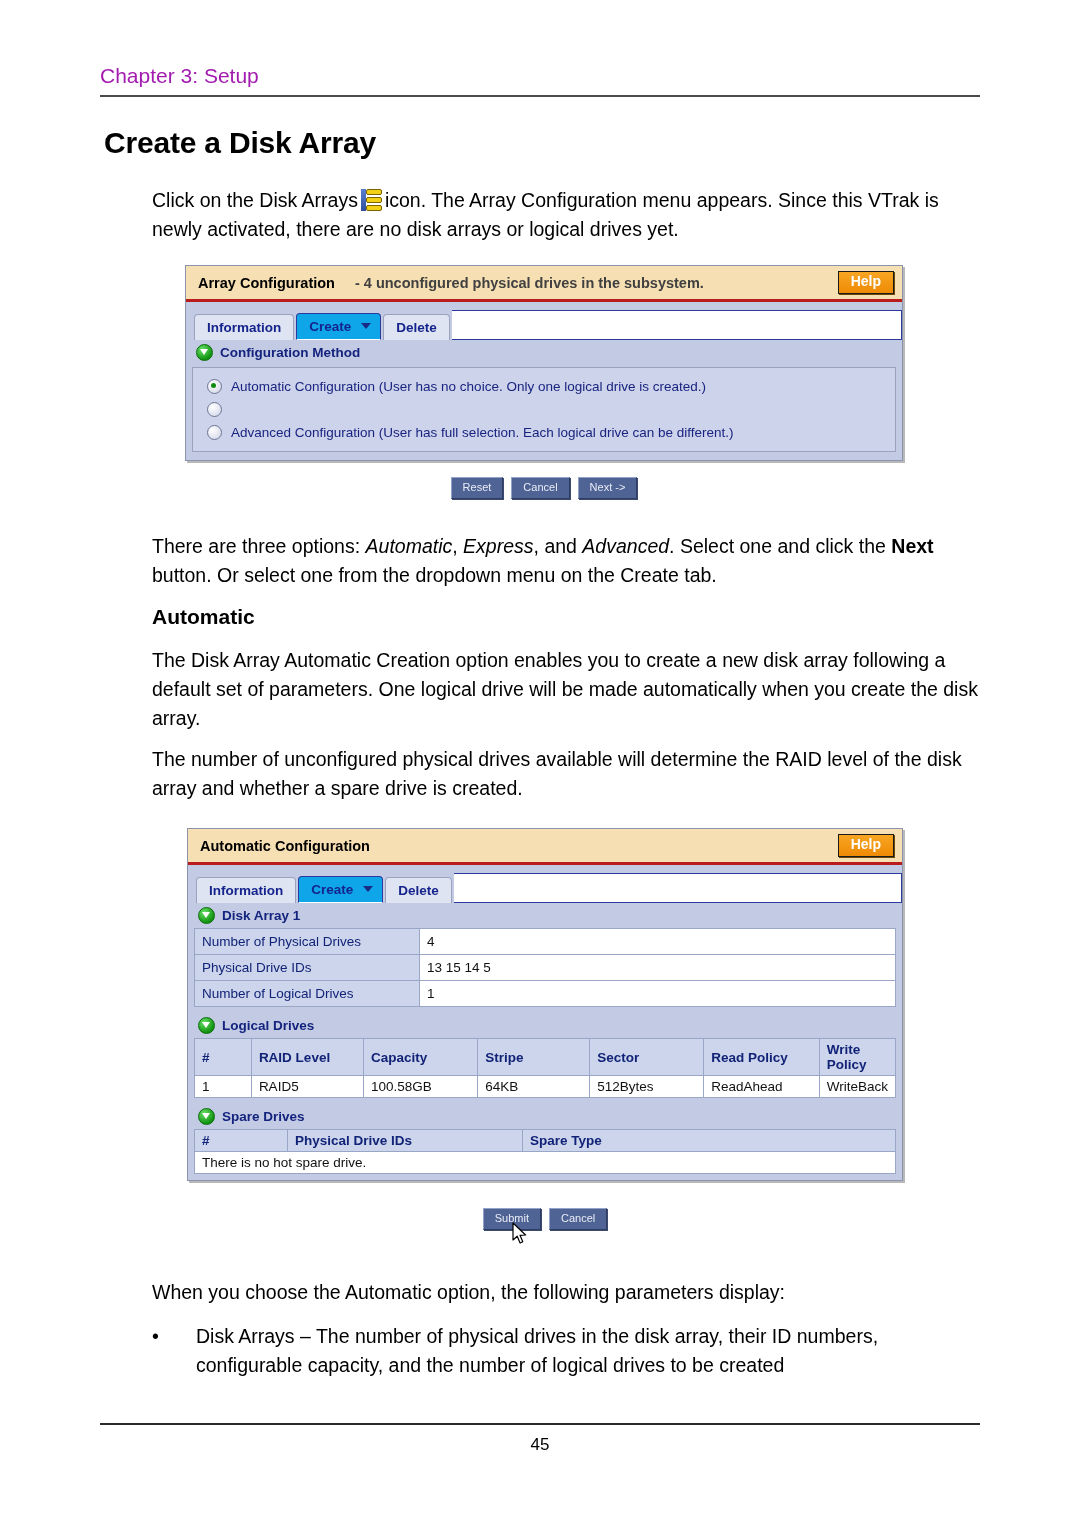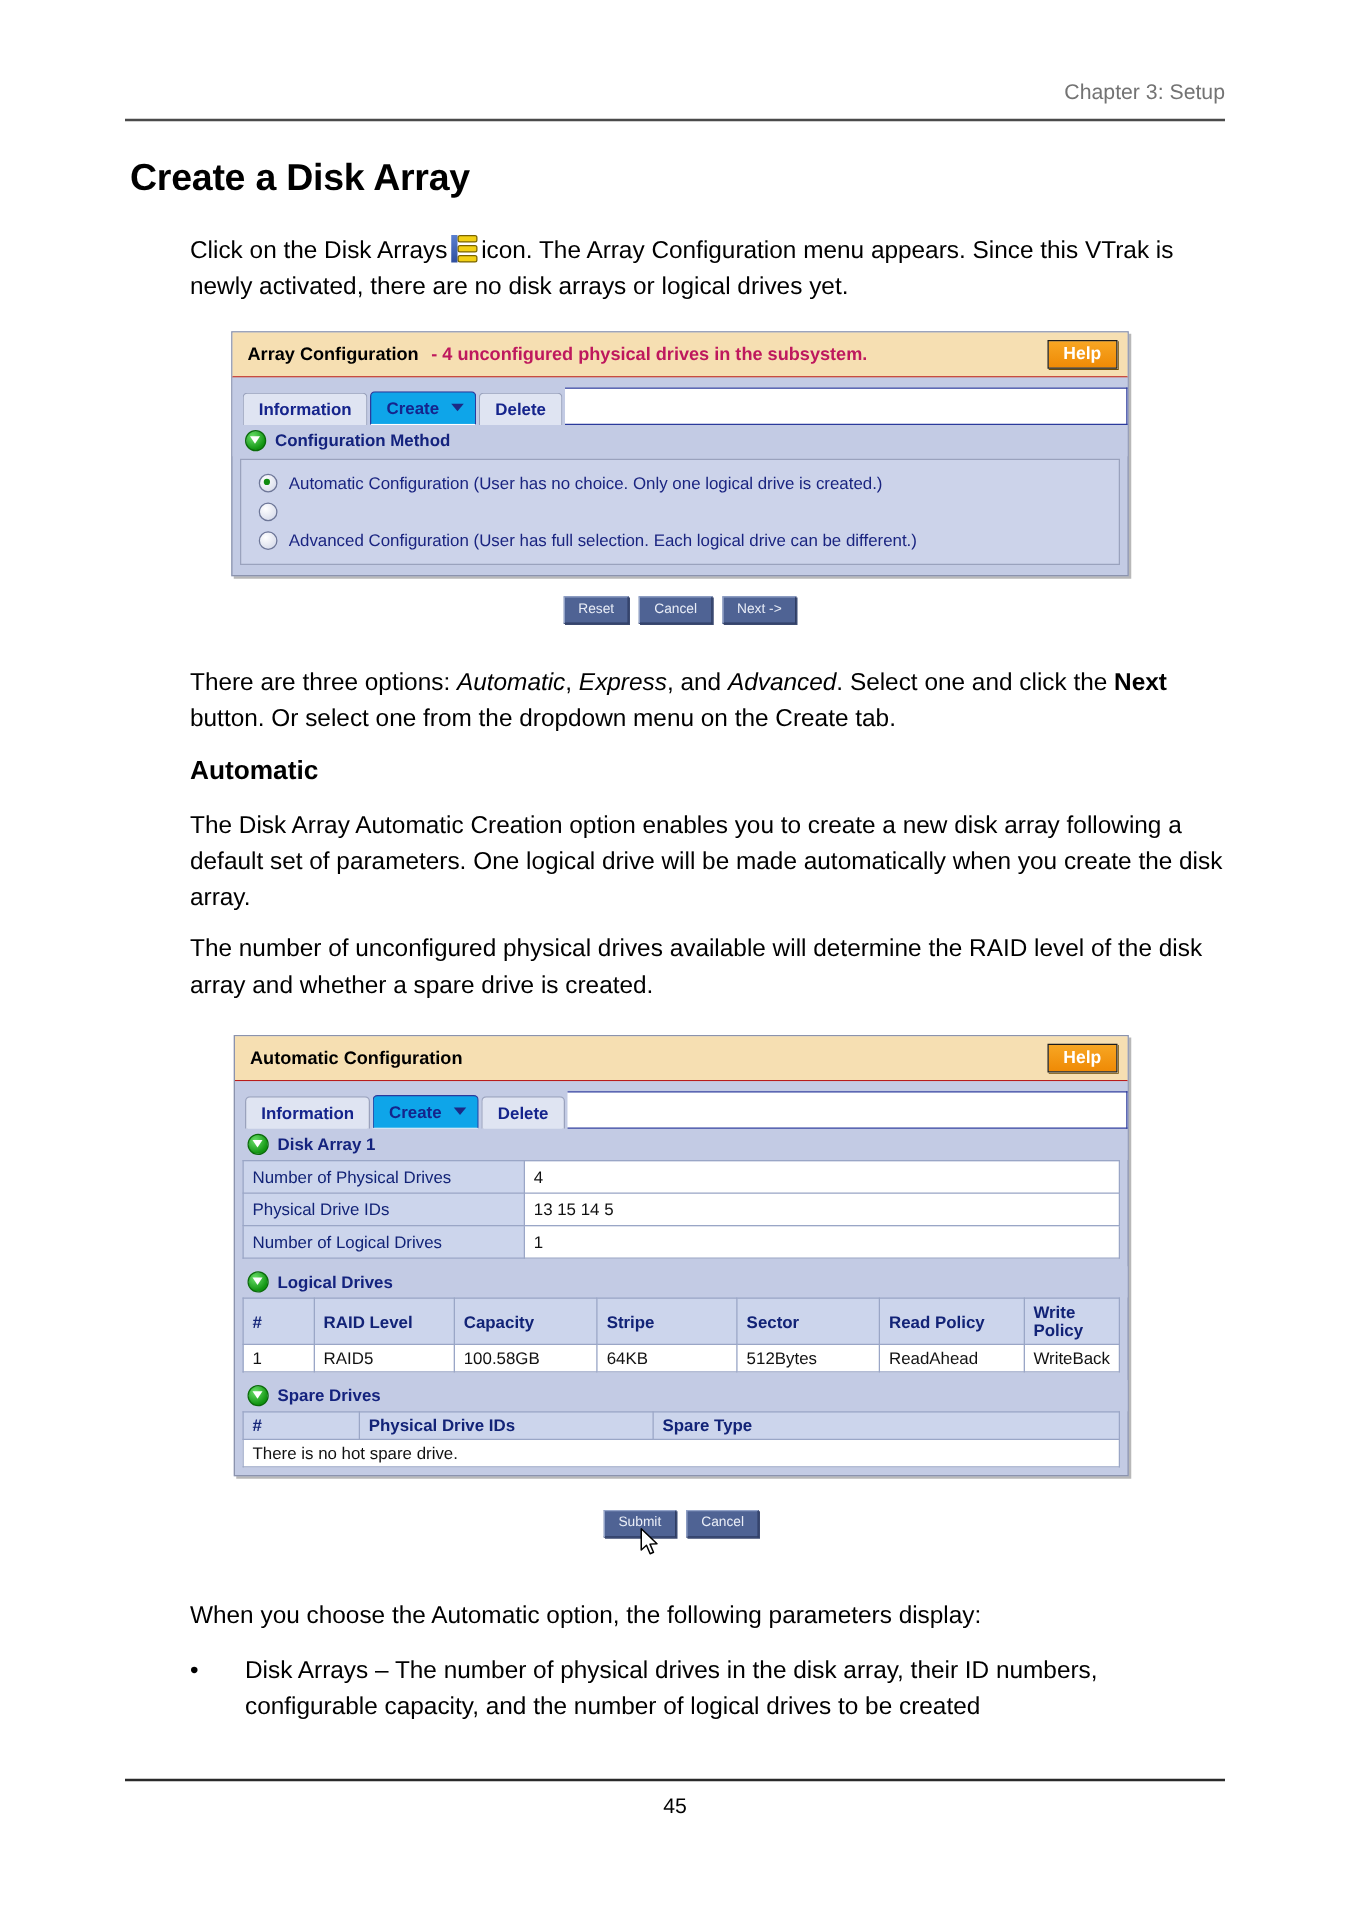--- a/index.html
+++ b/index.html
@@ -15,23 +15,23 @@
     color: #000000;
     overflow: hidden;
   }
 
   
   .page-header {
     position: absolute;
     top: 64px;
     left: 100px;
     width: 880px;
-    text-align: right;
-    font-size: 17px;
-    color: #737373;
+    text-align: left;
+    font-size: 21px;
+    color: #a21caf;
   }
   .rule-top {
     position: absolute;
     top: 95px;
     left: 100px;
     width: 880px;
     height: 2px;
     background: #4a4a4a;
   }
   .rule-bottom {
@@ -113,39 +113,39 @@
   .ui-panel {
     position: absolute;
     background: #c3cbe4;
     border: 1px solid #8b93ad;
     box-shadow: 2px 2px 0 rgba(0,0,0,0.28);
     box-sizing: border-box;
     font-size: 13px;
   }
   .ui-titlebar {
     background: #f6dfb2;
-    border-bottom: 1px solid #b91c1c;
+    border-bottom: 3px solid #b91c1c;
     height: 36px;
     display: flex;
     align-items: center;
     padding: 0 8px 0 12px;
     box-sizing: border-box;
   }
   .ui-title {
     font-weight: bold;
     font-size: 14.5px;
     color: #000;
     white-space: nowrap;
   }
   .ui-title-sub {
     font-weight: bold;
     font-size: 14.5px;
-    color: #be185d;
+    color: #404040;
     white-space: nowrap;
-    margin-left: 10px;
+    margin-left: 20px;
   }
   .ui-spacer { flex: 1 1 auto; }
   .help-btn {
     background: linear-gradient(#f7a623, #ef8a05);
     border: 1px solid #1b1b1b;
     color: #ffffff;
     font-weight: bold;
     font-size: 14px;
     padding: 2px 12px 3px;
     line-height: 1.1;

